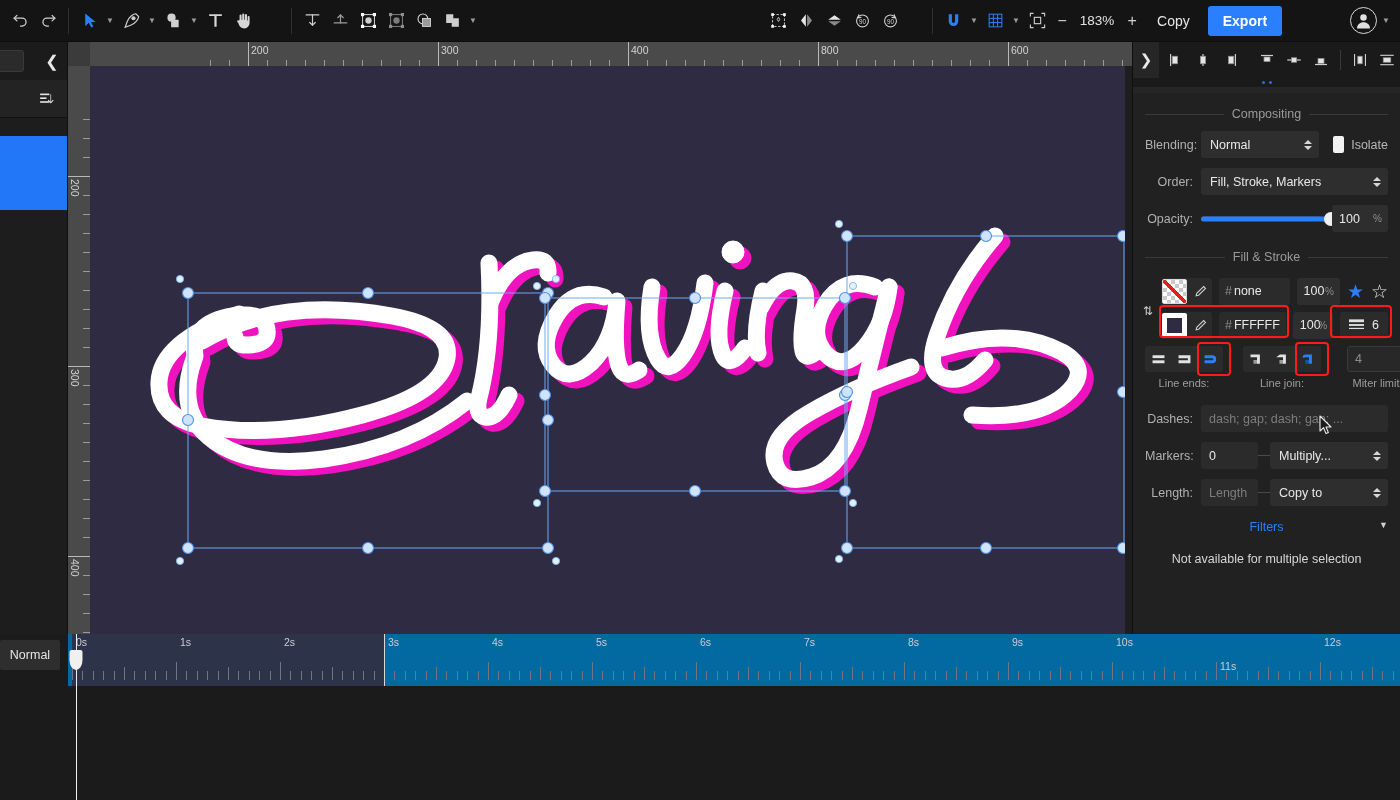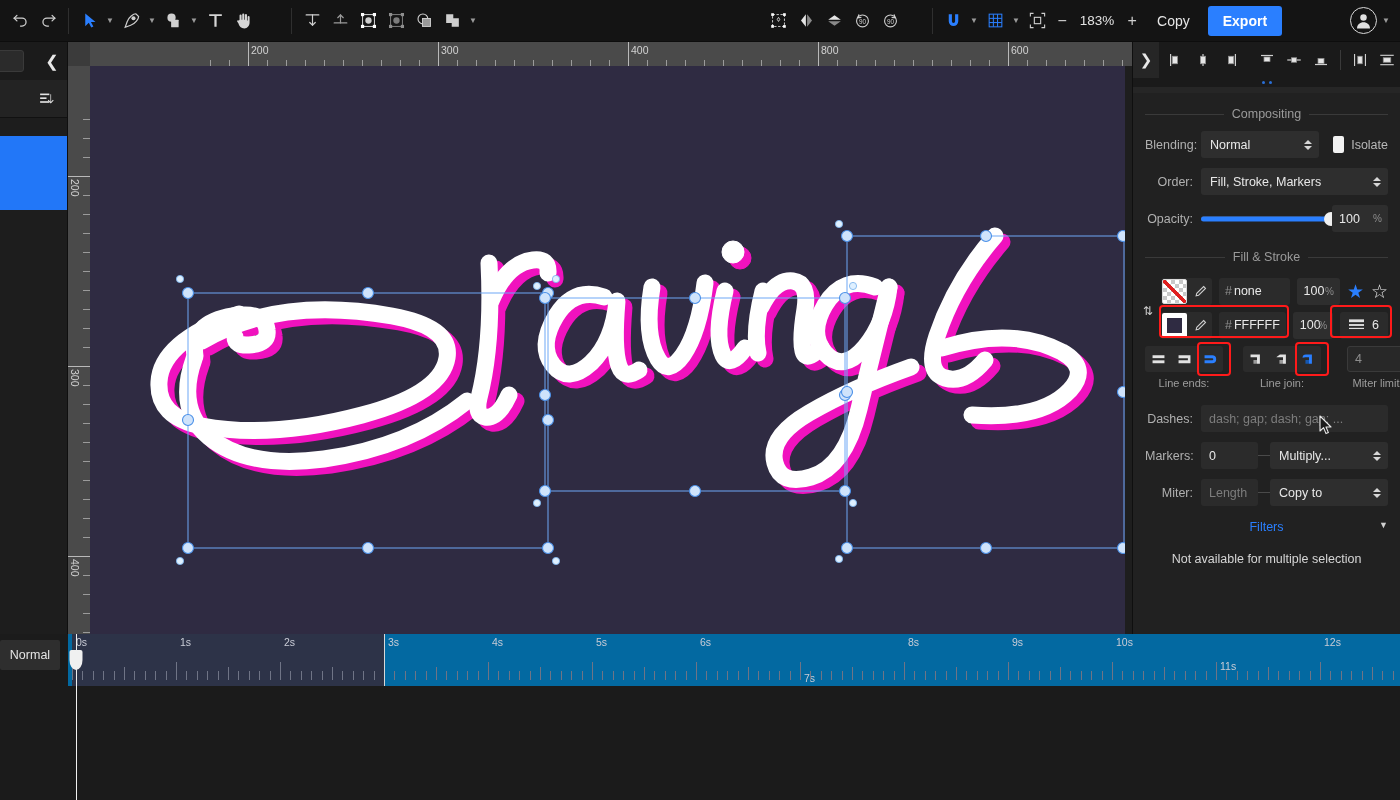--- a/index.html
+++ b/index.html
@@ -861,21 +861,21 @@
       <div class="select">
         <span>Multiply...</span>
         <span class="spin">
             <i class="up"></i>
             <i class="dn"></i>
           </span>
       </div>
     </div>
 
     <div class="row">
-      <div class="rlabel">Miter:</div>
+      <div class="rlabel">Length:</div>
       <div class="textbox ph" style="flex:0 0 57px">Length</div>
       <div class="joinline"></div>
       <div class="select">
         <span>Copy to</span>
         <span class="spin">
             <i class="up"></i>
             <i class="dn"></i>
           </span>
       </div>
     </div>
@@ -970,21 +970,21 @@
         <div class="tl-tick" style="left: 638.4px; height: 9px;"></div>
         <div class="tl-tick" style="left: 648.8px; height: 9px;"></div>
         <div class="tl-tick" style="left: 659.2px; height: 9px;"></div>
         <div class="tl-tick" style="left: 669.6px; height: 9px;"></div>
         <div class="tl-tick" style="left: 680px; height: 13px;"></div>
         <div class="tl-tick" style="left: 690.4px; height: 9px;"></div>
         <div class="tl-tick" style="left: 700.8px; height: 9px;"></div>
         <div class="tl-tick" style="left: 711.2px; height: 9px;"></div>
         <div class="tl-tick" style="left: 721.6px; height: 9px;"></div>
         <div class="tl-tick" style="left: 732px; height: 18px;"></div>
-        <div class="tl-lbl" style="left: 736px; margin-top: 36px;">7s</div>
+        <div class="tl-lbl" style="left: 736px;">7s</div>
         <div class="tl-tick" style="left: 742.4px; height: 9px;"></div>
         <div class="tl-tick" style="left: 752.8px; height: 9px;"></div>
         <div class="tl-tick" style="left: 763.2px; height: 9px;"></div>
         <div class="tl-tick" style="left: 773.6px; height: 9px;"></div>
         <div class="tl-tick" style="left: 784px; height: 13px;"></div>
         <div class="tl-tick" style="left: 794.4px; height: 9px;"></div>
         <div class="tl-tick" style="left: 804.8px; height: 9px;"></div>
         <div class="tl-tick" style="left: 815.2px; height: 9px;"></div>
         <div class="tl-tick" style="left: 825.6px; height: 9px;"></div>
         <div class="tl-tick" style="left: 836px; height: 18px;"></div>

